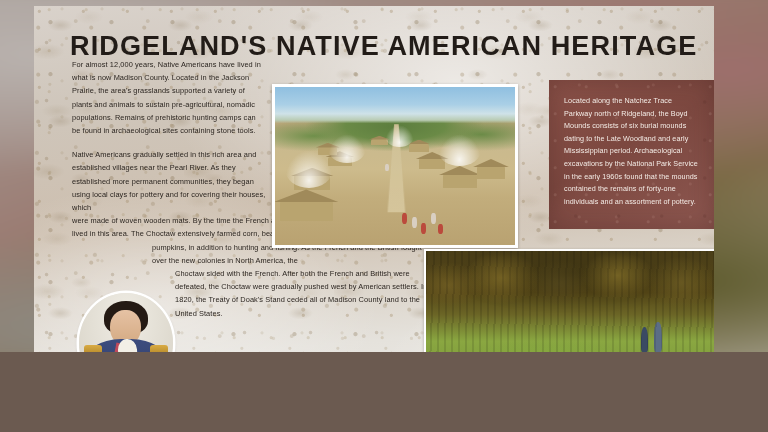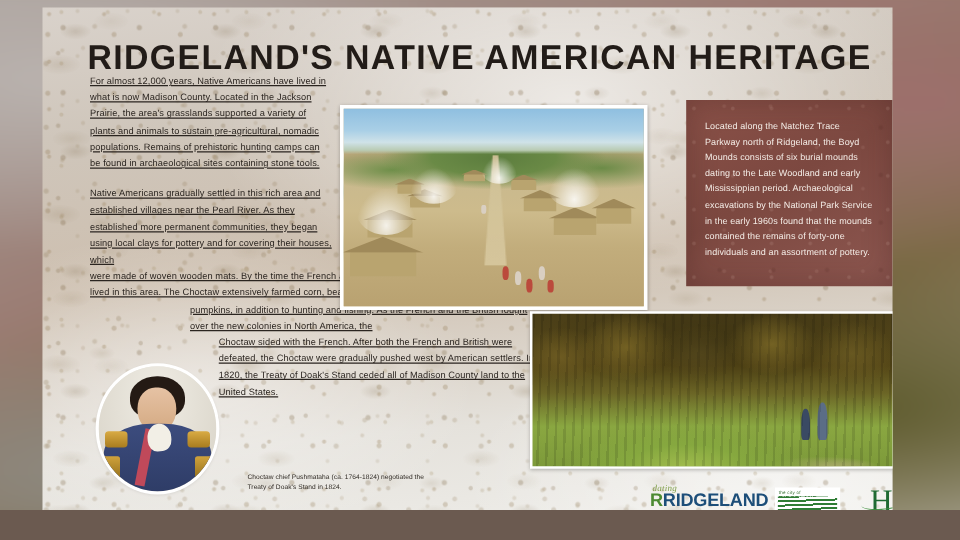--- a/index.html
+++ b/index.html
@@ -4,21 +4,21 @@
 <title>Ridgeland's Native American Heritage</title>
 <style>
   html,body{margin:0;padding:0;}
   body{
     width:768px;height:432px;overflow:hidden;
     font-family:"Liberation Sans","DejaVu Sans",sans-serif;
     background:#6b5a50;
   }
 
   
-  #stage{position:relative;width:768px;height:408px;overflow:hidden;}
+  #stage{position:relative;width:768px;height:352px;overflow:hidden;}
 
   .surround{
     position:absolute;inset:0;
     background:
       radial-gradient(ellipse 60% 45% at 8% 18%, #b9b2ae 0%, rgba(185,178,174,0) 70%),
       radial-gradient(ellipse 55% 40% at 92% 22%, #9d6f6c 0%, rgba(157,111,108,0) 72%),
       radial-gradient(ellipse 70% 40% at 85% 78%, #5d5a2c 0%, rgba(93,90,44,0) 70%),
       radial-gradient(ellipse 70% 35% at 20% 90%, #8e8d87 0%, rgba(142,141,135,0) 72%),
       linear-gradient(160deg,#a9a29d 0%,#9b7d74 38%,#7b6a45 68%,#b5b0a4 100%);
     filter:blur(7px);
@@ -68,21 +68,21 @@
     position:absolute;left:36px;top:24px;
     font-size:27.5px;font-weight:700;letter-spacing:1.1px;
     color:#221c18;white-space:nowrap;
     font-family:"Liberation Sans","DejaVu Sans",sans-serif;
     transform:scaleX(.985);transform-origin:left center;
   }
 
   
   .copy{
     position:absolute;left:38px;top:52px;width:365px;height:300px;
-    font-size:7.4px;line-height:13.2px;color:#2b2520;letter-spacing:.08px;text-decoration:underline;
+    font-size:7.4px;line-height:13.2px;color:#2b2520;letter-spacing:.08px;
   }
   .copy p{margin:0 0 11px 0;}
   
   .copy .p1{width:190px;}
   
   .copy .p2{width:200px;margin-bottom:0;}
   .copy .p2-wide{width:345px;margin:0;}
   .copy .p2-indent{width:285px;margin:0 0 0 80px;}
   .copy .p2-indent2{width:262px;margin:0 0 0 103px;}
 

